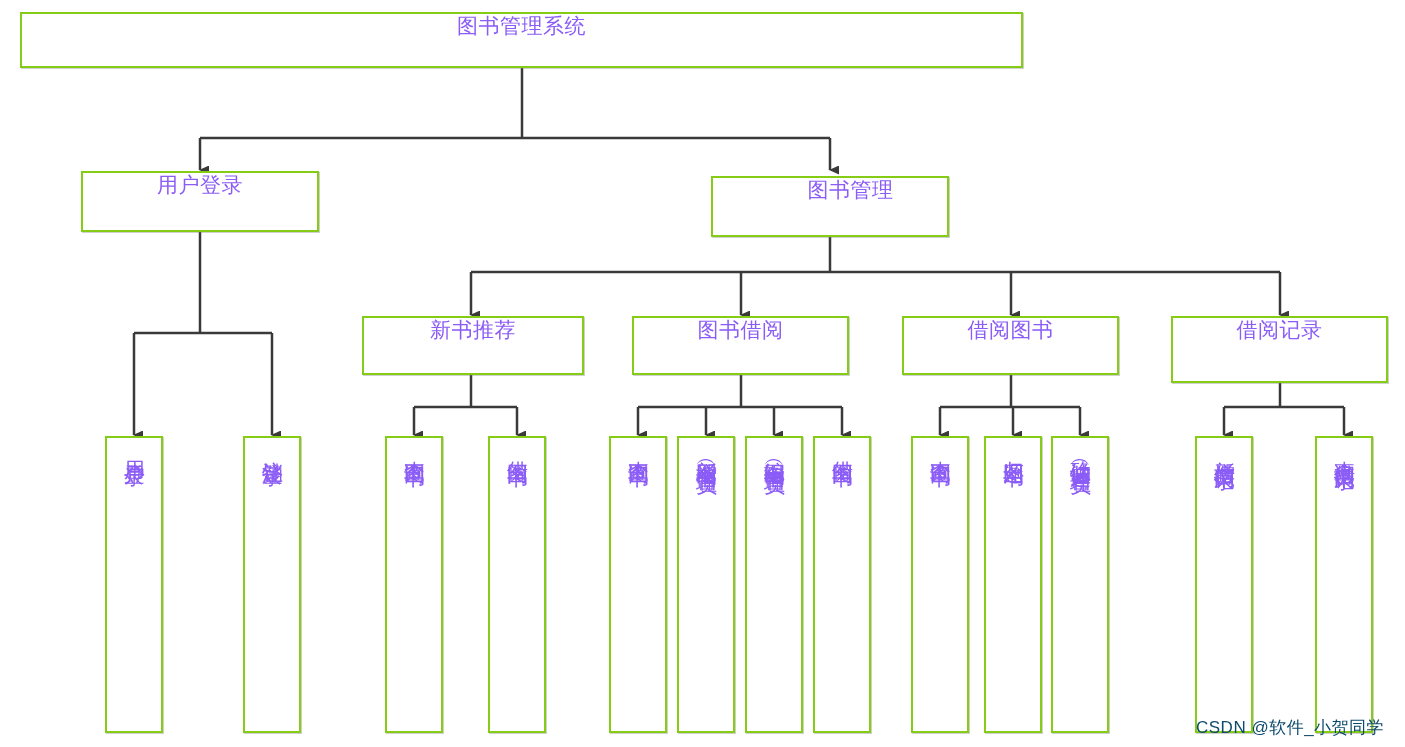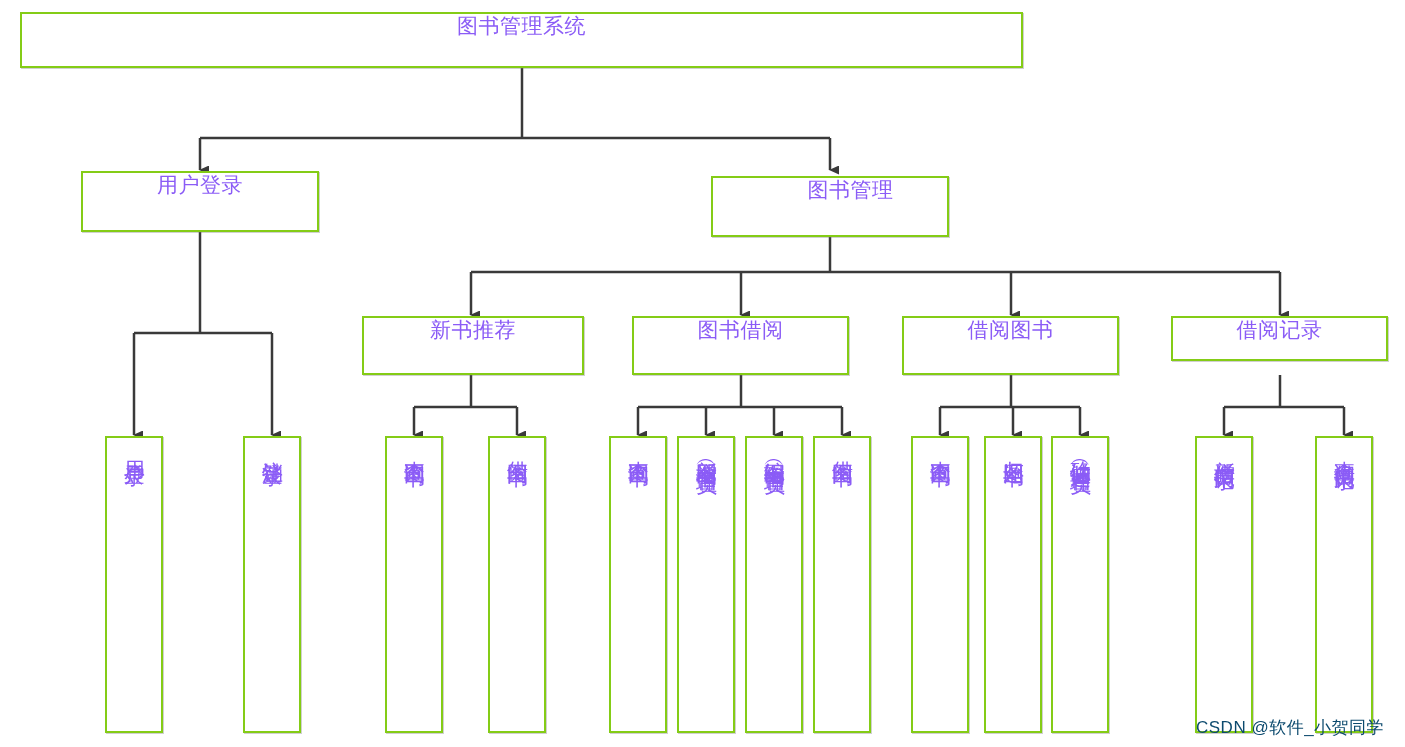--- a/index.html
+++ b/index.html
@@ -124,21 +124,21 @@
       </div>
       <div class="node horiz" style="left: 362px; top: 316px; width: 222px; height: 59px;">
         <span class="label">新书推荐</span>
       </div>
       <div class="node horiz" style="left: 632px; top: 316px; width: 217px; height: 59px;">
         <span class="label">图书借阅</span>
       </div>
       <div class="node horiz" style="left: 902px; top: 316px; width: 217px; height: 59px;">
         <span class="label">借阅图书</span>
       </div>
-      <div class="node horiz" style="left: 1171px; top: 316px; width: 217px; height: 45px;">
+      <div class="node horiz" style="left: 1171px; top: 316px; width: 217px; height: 67px;">
         <span class="label">借阅记录</span>
       </div>
       <div class="node vert" style="left: 105px; top: 436px; width: 58px; height: 297px;">
         <span class="label">用户登录</span>
       </div>
       <div class="node vert" style="left: 243px; top: 436px; width: 58px; height: 297px;">
         <span class="label">注销登录</span>
       </div>
       <div class="node vert" style="left: 385px; top: 436px; width: 58px; height: 297px;">
         <span class="label">查询图书</span>

